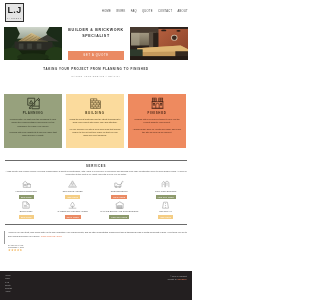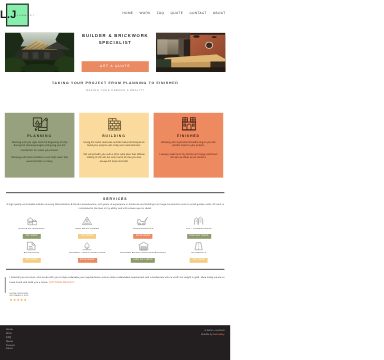--- a/index.html
+++ b/index.html
@@ -3,22 +3,22 @@
 <meta charset="utf-8">
 <style>
   html,body{margin:0;padding:0;}
   body{width:192px;height:300px;overflow:hidden;background:#ffffff;
        font-family:"Liberation Sans",sans-serif;color:#4a4a4a;
        -webkit-font-smoothing:antialiased;}
   .page{width:192px;height:300px;position:relative;overflow:hidden;}
 
   
   .header{height:27px;display:flex;align-items:flex-start;padding:3px 4px 0 5px;box-sizing:border-box;}
-  .logo{width:19px;height:19px;border:1px solid #2d2d2d;display:flex;flex-direction:row;
-        align-items:center;justify-content:center;box-sizing:border-box;background:#86efac;}
+  .logo{width:19px;height:19px;border:1px solid #2d2d2d;display:flex;flex-direction:column;
+        align-items:center;justify-content:center;box-sizing:border-box;background:#e5e5e5;}
   .logo .lt{font-size:9px;font-weight:bold;letter-spacing:0.3px;line-height:9px;color:#1d1d1d;}
   .logo .ls{font-size:1.9px;letter-spacing:0.9px;color:#5a5a5a;line-height:2.6px;margin-top:1.8px;}
   .nav{margin-left:auto;display:flex;gap:5.2px;font-size:2.6px;letter-spacing:0.3px;
        color:#3a3a3a;padding-top:7px;}
   .nav span{white-space:nowrap;}
 
   
   .hero{display:flex;padding:0 4px;height:33px;box-sizing:border-box;}
   .heroimg{width:58px;height:33px;position:relative;overflow:hidden;flex:none;}
   .herocenter{flex:1;display:flex;flex-direction:column;align-items:center;justify-content:flex-start;padding-top:1px;}

